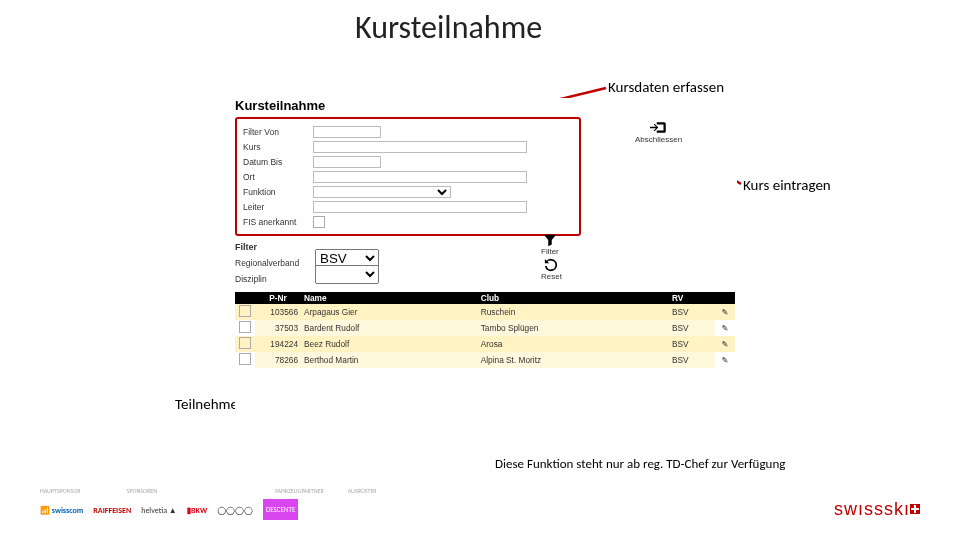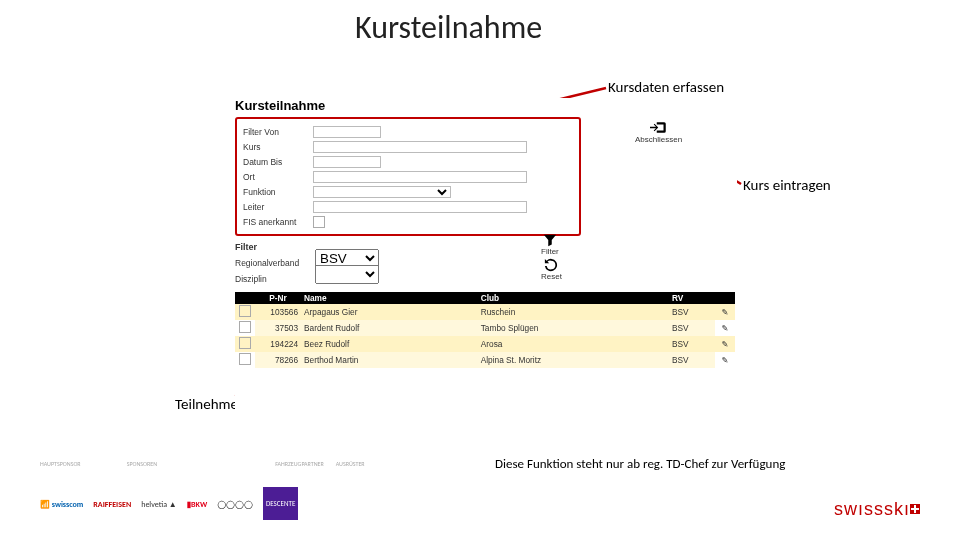--- a/index.html
+++ b/index.html
@@ -35,29 +35,29 @@
   table.participants tr:nth-child(odd) td{background:#fff3c4}
   table.participants td.chkcell{width:14px;background:#fff;text-align:center}
   table.participants td.num{text-align:right;width:40px}
   table.participants th.pnr{text-align:center;width:40px}
 
   
   .arrow{position:absolute;pointer-events:none}
 
   
   .footer{position:absolute;left:40px;bottom:20px;right:40px;display:flex;justify-content:space-between;align-items:flex-end;font-size:8px;color:#888}
-  .sponsors{display:flex;flex-direction:column;gap:19px}
+  .sponsors{display:flex;flex-direction:column;gap:4px}
   .sponsor-line{display:flex;gap:10px;align-items:center;font-size:8px}
   .sponsor-line .tiny{font-size:6px;color:#aaa}
   .brand-swiss{color:#c00000;font-size:18px;letter-spacing:1px;font-weight:400;font-family:Arial,sans-serif}
   .brand-swiss .flag{display:inline-block;width:10px;height:10px;background:#c00000;position:relative;vertical-align:1px}
   .brand-swiss .flag::before,.brand-swiss .flag::after{content:"";position:absolute;background:#fff}
   .brand-swiss .flag::before{left:4px;top:1px;width:2px;height:8px}
   .brand-swiss .flag::after{left:1px;top:4px;width:8px;height:2px}
-  .badge-red{background:#4c1d95;color:#fff;padding:12px 3px;font-size:7px}
+  .badge-red{background:#d946ef;color:#fff;padding:6px 3px;font-size:7px}
 </style>
 </head>
 <body>
 
 <div class="slide">
   <div class="title">Kursteilnahme</div>
 
   <div class="callout" style="left:608px;top:78px">Kursdaten erfassen</div>
   <div class="callout" style="left:743px;top:176px">Kurs eintragen</div>
   <div class="callout" style="left:175px;top:395px">Teilnehmer auswählen</div>
@@ -199,21 +199,21 @@
       </tbody>
     </table>
   </div>
 
   <div class="footer">
     <div class="sponsors">
       <div class="sponsor-line">
         <span class="tiny">HAUPTSPONSOR</span>
         <span class="tiny" style="margin-left:36px">SPONSOREN</span>
         <span class="tiny" style="margin-left:108px">FAHRZEUGPARTNER</span>
-        <span class="tiny" style="margin-left:2px">AUSRÜSTER</span>
+        <span class="tiny" style="margin-left:14px">AUSRÜSTER</span>
       </div>
       <div class="sponsor-line">
         <span style="color:#0060ae;font-weight:bold">📶 <span>swisscom</span></span>
         <span style="color:#c00000;font-weight:bold">RAIFFEISEN</span>
         <span style="color:#333"><span>helvetia</span> ▲</span>
         <span style="color:#e2001a;font-weight:bold">▮<span>BKW</span></span>
         <span style="color:#000">◯◯◯◯</span>
         <span class="badge-red">DESCENTE</span>
       </div>
     </div>

